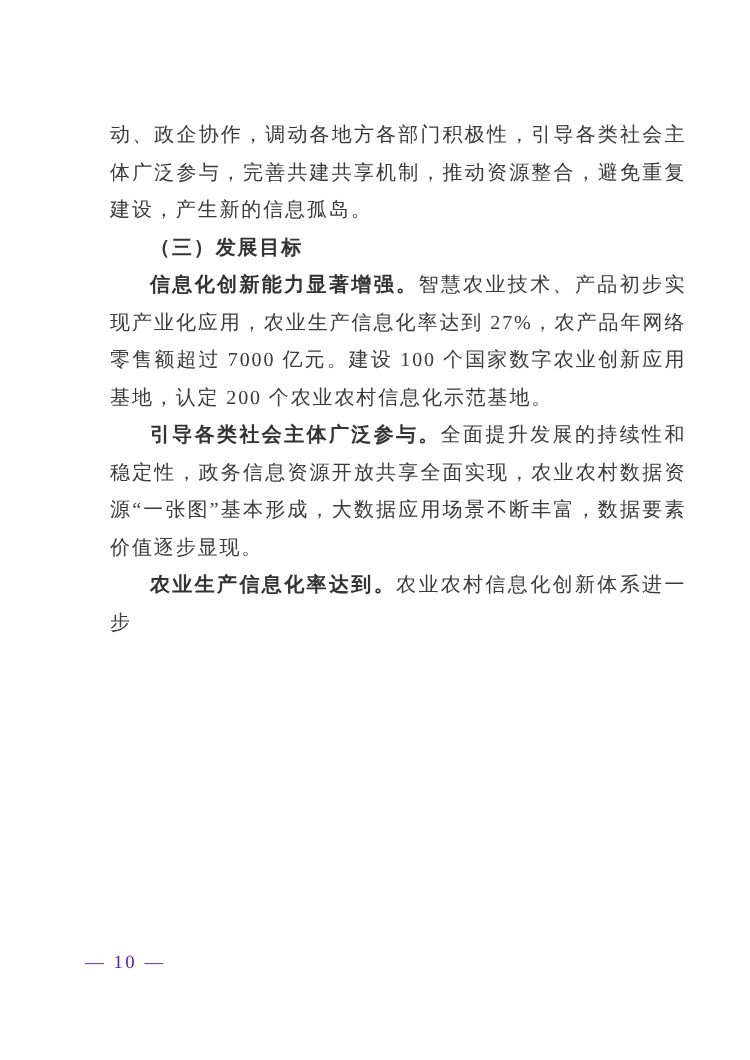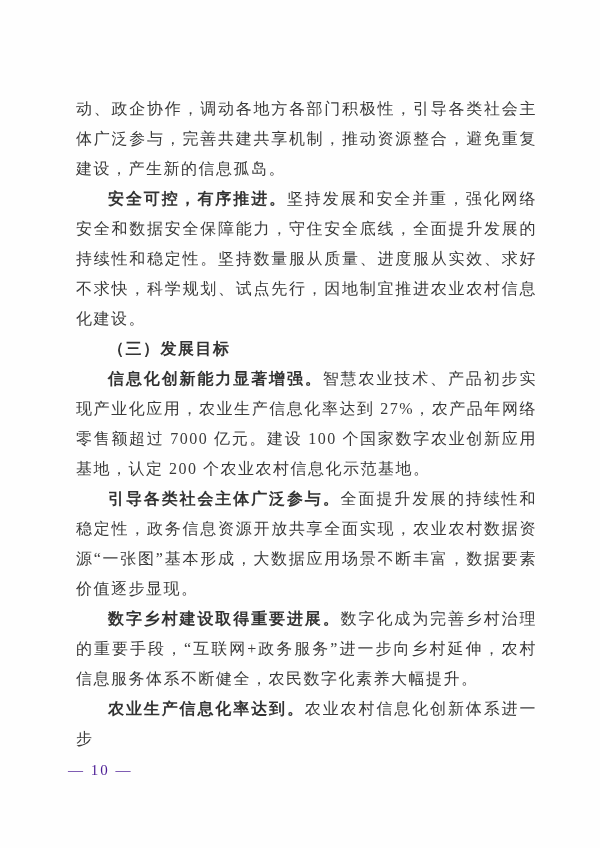--- a/index.html
+++ b/index.html
@@ -12,21 +12,21 @@
     width: 600px;
     height: 848px;
     background: #fefefe;
     overflow: hidden;
     font-family: "Liberation Serif", "DejaVu Serif", serif;
     color: #3a3a3a;
   }
   .content {
     position: absolute;
     top: 94px;
-    left: 76px;
+    left: 88px;
     width: 461px;
   }
   .content p.para {
     margin: 0;
     font-size: 16px;
     line-height: 30px;
     letter-spacing: 1.5px;
     text-align: justify;
     text-justify: inter-character;
     text-indent: 2em;
@@ -54,23 +54,21 @@
     letter-spacing: 2px;
     color: #4c1d95;
   }
 </style>
 </head>
 <body>
 
 <div class="page">
   <div class="content">
       <p class="para continuation"><span class="seg-normal">动、政企协作，调动各地方各部门积极性，引导各类社会主体广泛参与，完善共建共享机制，推动资源整合，避免重复建设，产生新的信息孤岛。</span></p>
-      <p class="para body"><span class="seg-bold">安全可控，有序推进。</span><span class="seg-normal">坚持发展和安全并重，强化网络安全和数据安全保障能力，守住安全底线，全面提升发展的持续性和稳定性。坚持数量服从质量、进度服从实效、求好不求快，科学规划、试点先行，因地制宜推进农业农村信息化建设。</span></p>
       <p class="para heading"><span class="seg-bold">（三）发展目标</span></p>
       <p class="para body"><span class="seg-bold">信息化创新能力显著增强。</span><span class="seg-normal">智慧农业技术、产品初步实现产业化应用，农业生产信息化率达到 27%，农产品年网络零售额超过 7000 亿元。建设 100 个国家数字农业创新应用基地，认定 200 个农业农村信息化示范基地。</span></p>
       <p class="para body"><span class="seg-bold">引导各类社会主体广泛参与。</span><span class="seg-normal">全面提升发展的持续性和稳定性，政务信息资源开放共享全面实现，农业农村数据资源“一张图”基本形成，大数据应用场景不断丰富，数据要素价值逐步显现。</span></p>
-      <p class="para body"><span class="seg-bold">数字乡村建设取得重要进展。</span><span class="seg-normal">数字化成为完善乡村治理的重要手段，“互联网+政务服务”进一步向乡村延伸，农村信息服务体系不断健全，农民数字化素养大幅提升。</span></p>
       <p class="para body"><span class="seg-bold">农业生产信息化率达到。</span><span class="seg-normal">农业农村信息化创新体系进一步</span></p>
     </div>
   <div class="footer">
     <span>— 10 —</span>
   </div>
 </div>
 
 </body></html>

